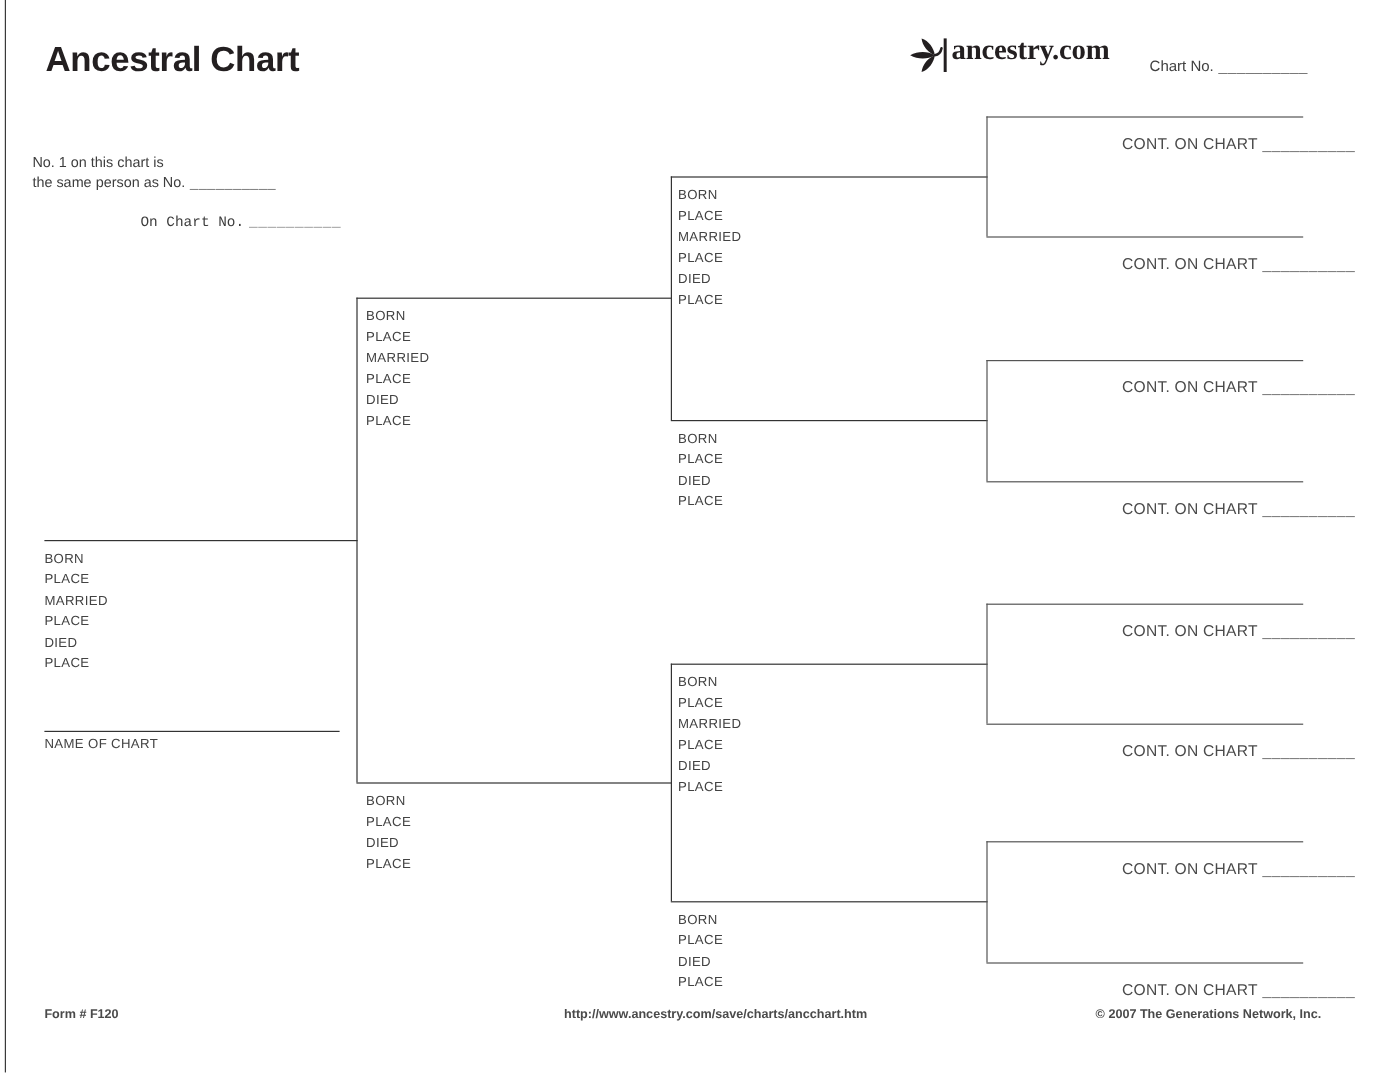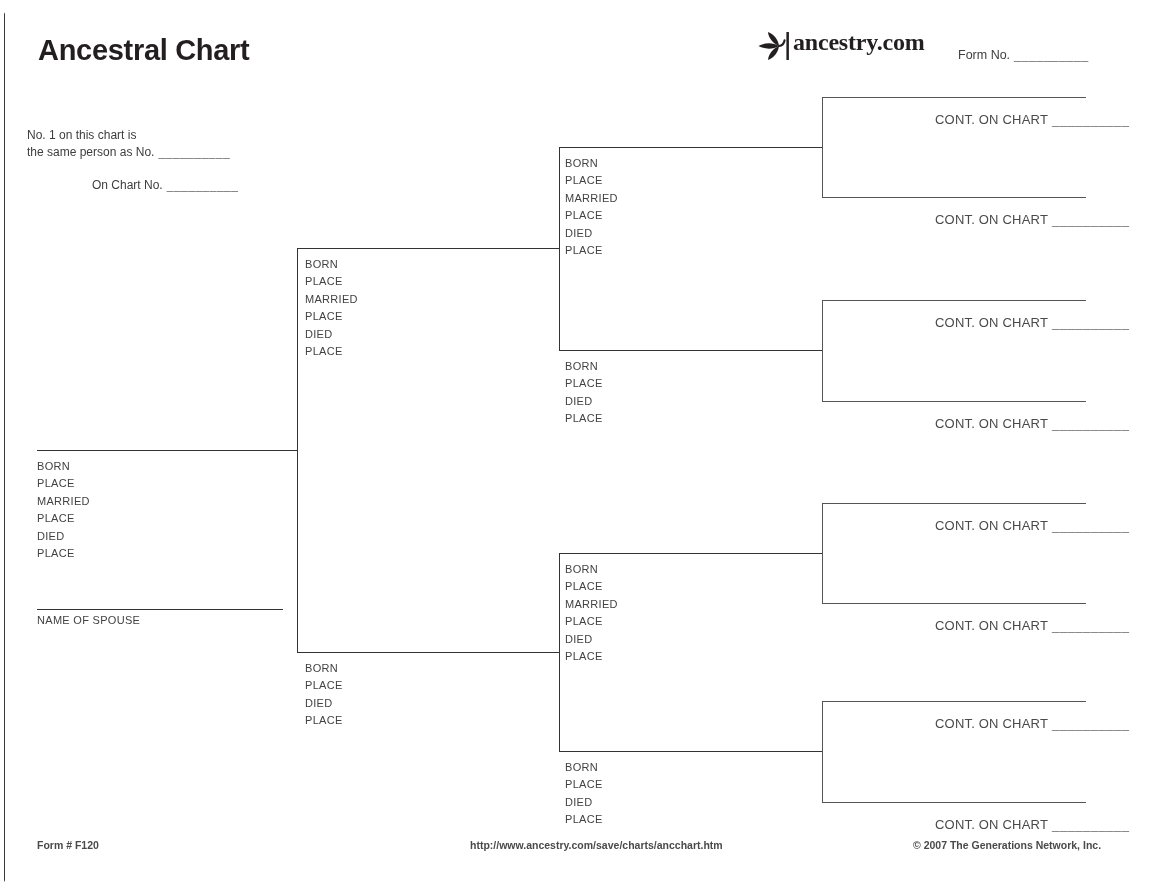--- a/index.html
+++ b/index.html
@@ -3,21 +3,20 @@
 <meta charset="utf-8">
 <style>
   html,body{margin:0;padding:0;background:#ffffff;}
   .page{
     position:relative;
     width:1157px;height:894px;
     background:#ffffff;
     font-family:"Liberation Sans", sans-serif;
     color:#3d3d3d;
     overflow:hidden;
-    border-radius:28px;
   }
   .page-edge{
     position:absolute;left:4px;top:0;height:894px;width:0;
     border-left:1.6px solid #3a3a3a;
   }
   .title{
     position:absolute;left:38px;top:34px;margin:0;
     font-size:29px;font-weight:bold;letter-spacing:-.3px;color:#231f20;
   }
   .logo{
@@ -28,21 +27,21 @@
   .logo-text{
     font-family:"Liberation Serif", serif;
     font-size:24px;font-weight:600;color:#231f20;letter-spacing:-.2px;
     margin-left:2px;
   }
   .chart-no{
     position:absolute;left:958px;top:48px;
     font-size:12.5px;color:#404040;
   }
   .note{position:absolute;left:27px;top:127px;font-size:12px;color:#3d3d3d;line-height:17px;}
-  .note-row3{margin-left:65px;margin-top:16px;}
+  .note-row3{margin-left:90px;margin-top:16px;font-family:Liberation Mono, monospace;}
   .blank{margin-left:4px;color:#737373;letter-spacing:.5px;}
   .hline{position:absolute;height:0;border-top:1.7px solid #333333;}
   .vline{position:absolute;width:0;border-left:1.7px solid #333333;}
   .hline.g4,.vline.g4{border-color:#555555;border-top-width:1.5px;border-left-width:1.5px;}
   .stack{
     position:absolute;
     font-size:11px;line-height:17.4px;letter-spacing:.3px;color:#424242;
   }
   .spouse-label{
     position:absolute;font-size:11px;letter-spacing:.3px;color:#424242;
@@ -71,21 +70,21 @@
         <path d="M24 17 C 18 13.4, 10 13.4, 3.5 17 C 10 20.6, 18 20.6, 24 17 Z"></path>
         <path d="M24 17 C 19 19, 13.5 24.5, 13 31 C 19 29, 23.3 23, 24 17 Z"></path>
         <rect x="31.4" y="3" width="2.5" height="28"></rect>
       </g>
       <path d="M24 17 C 27 16.6, 29 14.5, 29.6 11.2" fill="none" stroke="#231f20" stroke-width="2.1" stroke-linecap="round"></path>
     </svg>
     <span class="logo-text">ancestry.com</span>
   </div>
 
   <div class="chart-no">
-    <span>Form No.</span><span class="blank">__________</span>
+    <span>Chart No.</span><span class="blank">__________</span>
   </div>
 
   <div class="note">
     <div>No. 1 on this chart is</div>
     <div>
       <span>the same person as No.</span><span class="blank">__________</span>
     </div>
     <div class="note-row3">
       <span>On Chart No.</span><span class="blank">__________</span>
     </div>
@@ -119,21 +118,21 @@
   <div class="hline g4" style="left:822px;top:802px;width:264px"></div>
 
   <div class="stack" style="left:37px;top:458px">
     <div>BORN</div>
     <div>PLACE</div>
     <div>MARRIED</div>
     <div>PLACE</div>
     <div>DIED</div>
     <div>PLACE</div>
   </div>
-  <div class="spouse-label" style="left:37px;top:614px">NAME OF SPOUSE</div>
+  <div class="spouse-label" style="left:37px;top:614px">NAME OF CHART</div>
 
   <div class="stack" style="left:305px;top:256px">
     <div>BORN</div>
     <div>PLACE</div>
     <div>MARRIED</div>
     <div>PLACE</div>
     <div>DIED</div>
     <div>PLACE</div>
   </div>
   <div class="stack" style="left:305px;top:660px">

